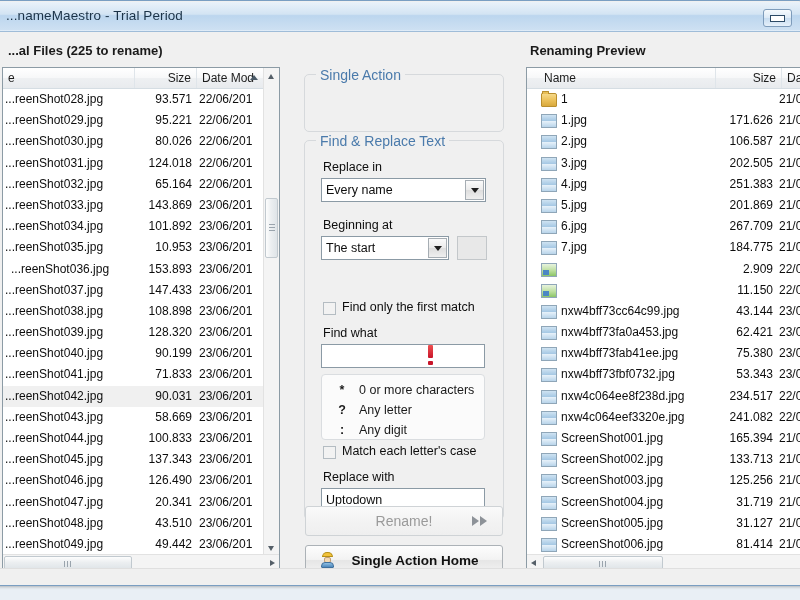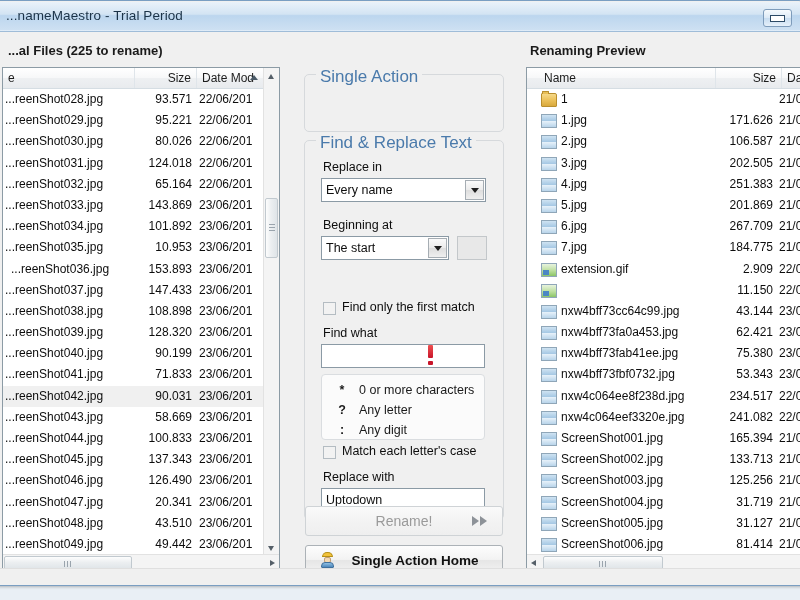--- a/index.html
+++ b/index.html
@@ -292,21 +292,21 @@
     border: 1px solid #d6d9dc;
     border-radius: 5px;
     background: transparent;
     box-sizing: border-box;
   }
   .gb-legend {
     position: absolute;
     top: -8px; left: 11px;
     padding: 0 4px;
     background: #f0f0f0;
-    font-size: 17px;
+    font-size: 14px;
     color: #4a7aab;
     white-space: nowrap;
   }
 
   
   .fld-label {
     position: absolute;
     font-size: 12.5px;
     color: #0d0d0d;
     white-space: nowrap;
@@ -791,21 +791,20 @@
               <div class="cell" style="left: 252px; width: 40px;">21/07,</div>
             </div>
             <div class="row">
               <div class="ficon img" style="left: 14px;"></div>
               <div class="cell" style="left: 34px; width: 152px;">7.jpg</div>
               <div class="cell num" style="left: 186px; width: 60px;">184.775</div>
               <div class="cell" style="left: 252px; width: 40px;">21/07,</div>
             </div>
             <div class="row">
               <div class="ficon gif" style="left: 14px;"></div>
-              <div class="cell" style="left: 34px; width: 152px;">extension.gif</div>
               <div class="cell num" style="left: 186px; width: 60px;">2.909</div>
               <div class="cell" style="left: 252px; width: 40px;">22/06,</div>
             </div>
             <div class="row">
               <div class="ficon gif" style="left: 14px;"></div>
               <div class="cell num" style="left: 186px; width: 60px;">11.150</div>
               <div class="cell" style="left: 252px; width: 40px;">22/06,</div>
             </div>
             <div class="row">
               <div class="ficon img" style="left: 14px;"></div>

